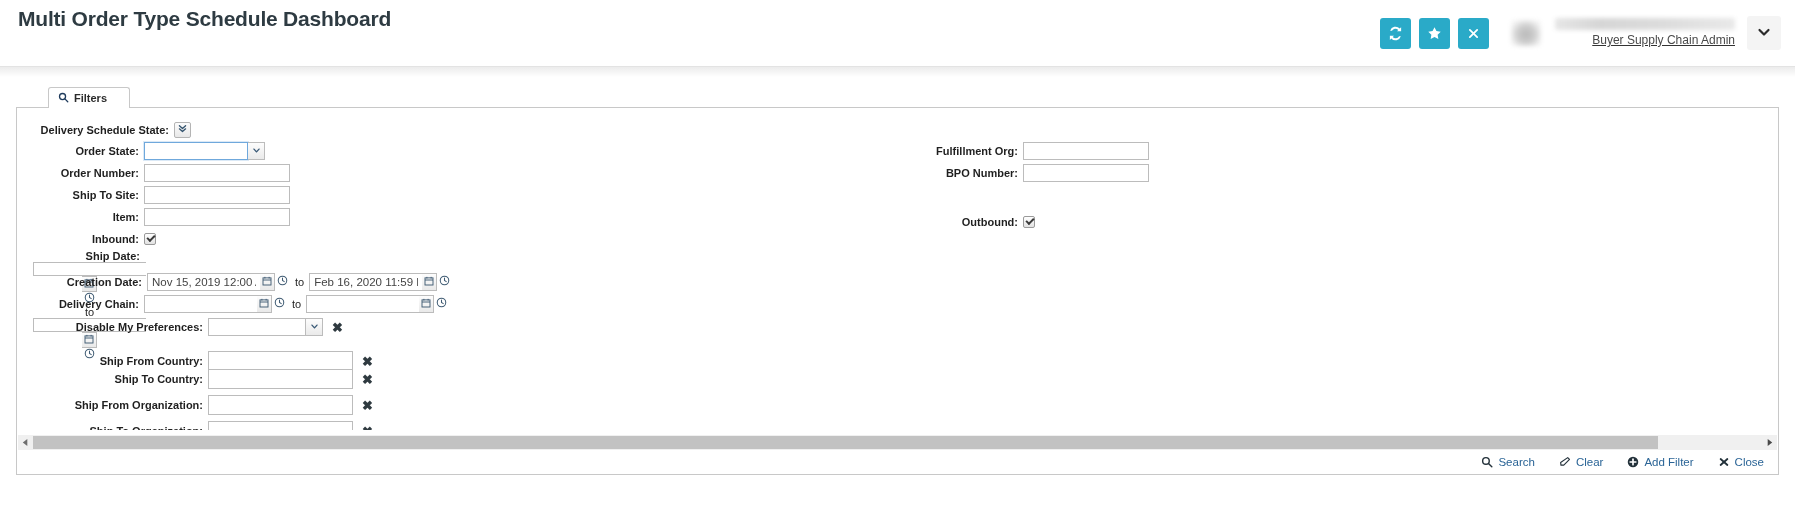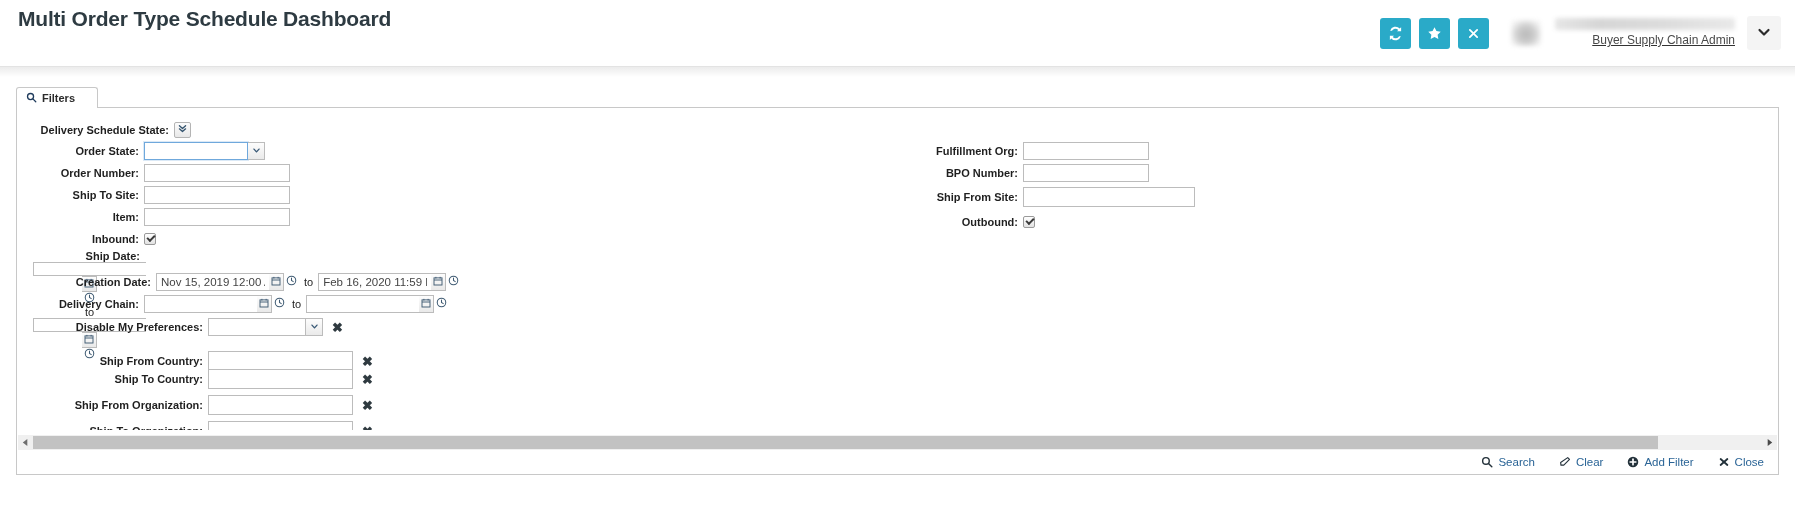--- a/index.html
+++ b/index.html
@@ -109,20 +109,21 @@
   }
 
   
   .panel-wrap {
     position: relative;
     margin: 10px 16px 0 16px;
   }
   .tab-strip {
     position: relative;
     height: 20px;
+    margin-left: 32px;
   }
   .tab {
     position: absolute;
     left: 0;
     top: 0;
     height: 20px;
     padding: 0 22px 0 9px;
     background: #ffffff;
     border: 1px solid #c8c8c8;
     border-bottom: none;
@@ -470,21 +471,21 @@
         <div class="dt-btn">
           <span>
             <svg width="11" height="11" viewBox="0 0 16 16" fill="none" stroke="#3e5a72" stroke-width="1.5">
               <circle cx="8" cy="8" r="6.2"></circle>
               <polyline points="8,4.4 8,8 10.6,9.6" stroke-linecap="round"></polyline>
             </svg>
           </span>
         </div>
       </div>
 
-      <div class="frow" style="left:12px; top:164px;">
+      <div class="frow" style="left:3px; top:164px;">
         <span class="flabel" style="width:106px;">Creation Date:</span>
         <input class="fin" style="width: 113px; border-right: none;" value="Nov 15, 2019 12:00 AM">
         <div class="dt-btn dt-cal">
           <span>
             <svg width="10" height="10" viewBox="0 0 16 16" fill="none" stroke="#3e5a72" stroke-width="1.5">
               <rect x="1.6" y="3" width="12.8" height="11.4"></rect>
               <line x1="1.6" y1="6.4" x2="14.4" y2="6.4"></line>
               <line x1="4.6" y1="1.4" x2="4.6" y2="4"></line>
               <line x1="11.4" y1="1.4" x2="11.4" y2="4"></line>
             </svg>
@@ -605,24 +606,20 @@
       <div class="frow" style="left:880px; top:33px;">
         <span class="flabel" style="width:105px;">Fulfillment Org:</span>
         <input class="fin" style="width: 126px;" value="">
       </div>
 
       <div class="frow" style="left:880px; top:55px;">
         <span class="flabel" style="width:105px;">BPO Number:</span>
         <input class="fin" style="width: 126px;" value="">
       </div>
 
-      <div class="frow" style="left:880px; top:79px;">
-        <span class="flabel" style="width:105px;">Ship From Site:</span>
-        <input class="fin" style="width: 172px; height: 20px;" value="">
-      </div>
 
       <div class="frow" style="left:880px; top:104px;">
         <span class="flabel" style="width:105px;">Outbound:</span>
         <div class="chk"></div>
       </div>
 
     </div>
 
     <div class="hscroll">
       <div class="hs-arrow">

